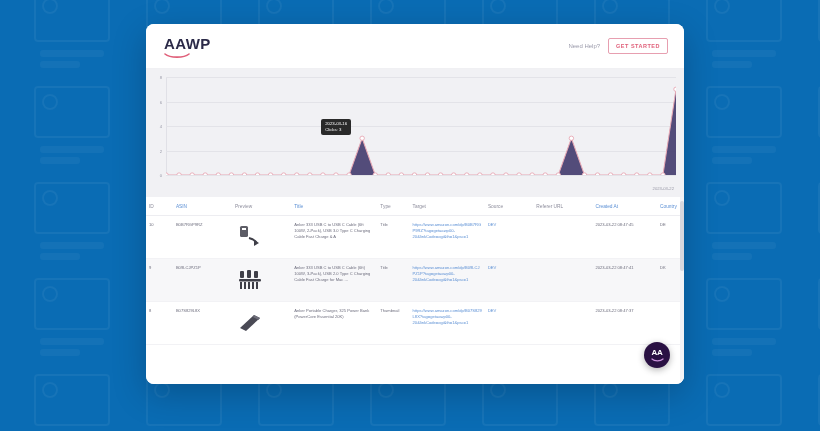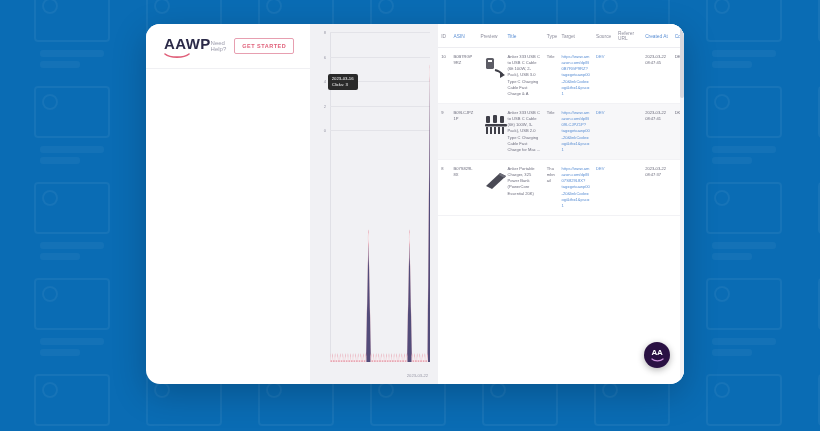--- a/index.html
+++ b/index.html
@@ -23,25 +23,25 @@
   }
   .pat.fill { background: rgba(255,255,255,0.045); border: none; }
   .pat.round { border-radius: 50%; }
 
   
   #app-card {
     position: absolute;
     left: 146px; top: 24px;
     width: 538px; height: 360px;
     background: #ffffff;
-    border-radius: 14px;
+    border-radius: 8px;
     box-shadow: 0 10px 34px rgba(0,0,0,0.22);
     overflow: hidden;
     display: flex;
-    flex-direction: row;
+    flex-direction: column;
   }
 
   
   #app-header {
     height: 45px;
     flex: 0 0 45px;
     background: #fff;
     display: flex;
     align-items: center;
     padding: 0 16px 0 18px;

